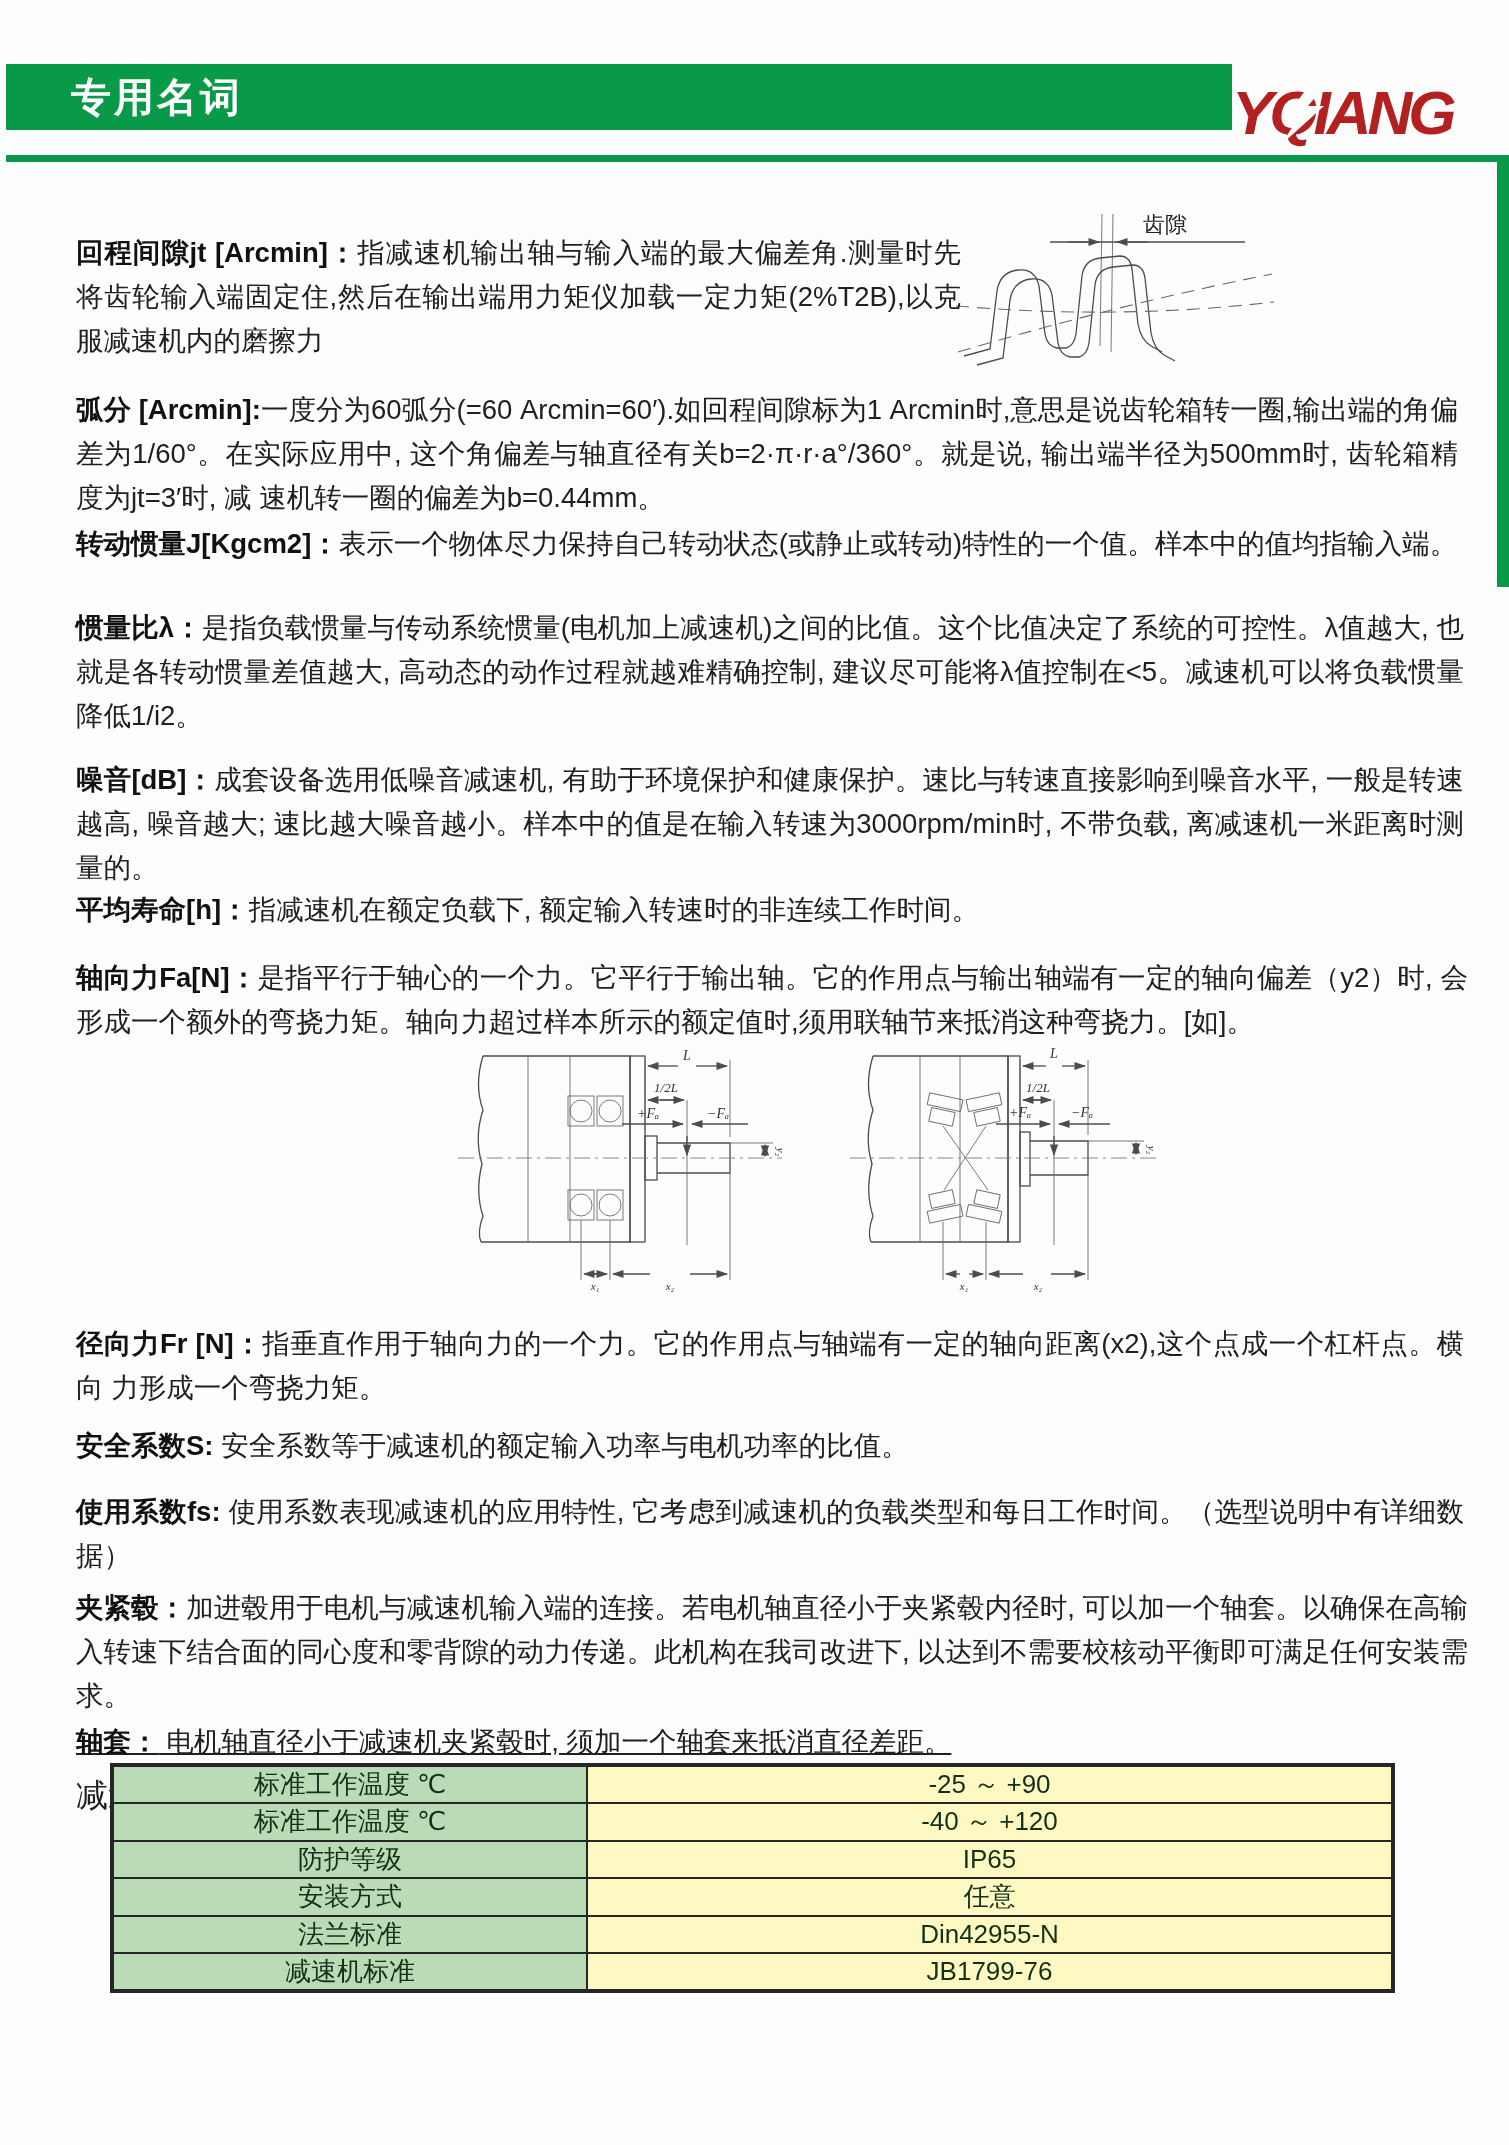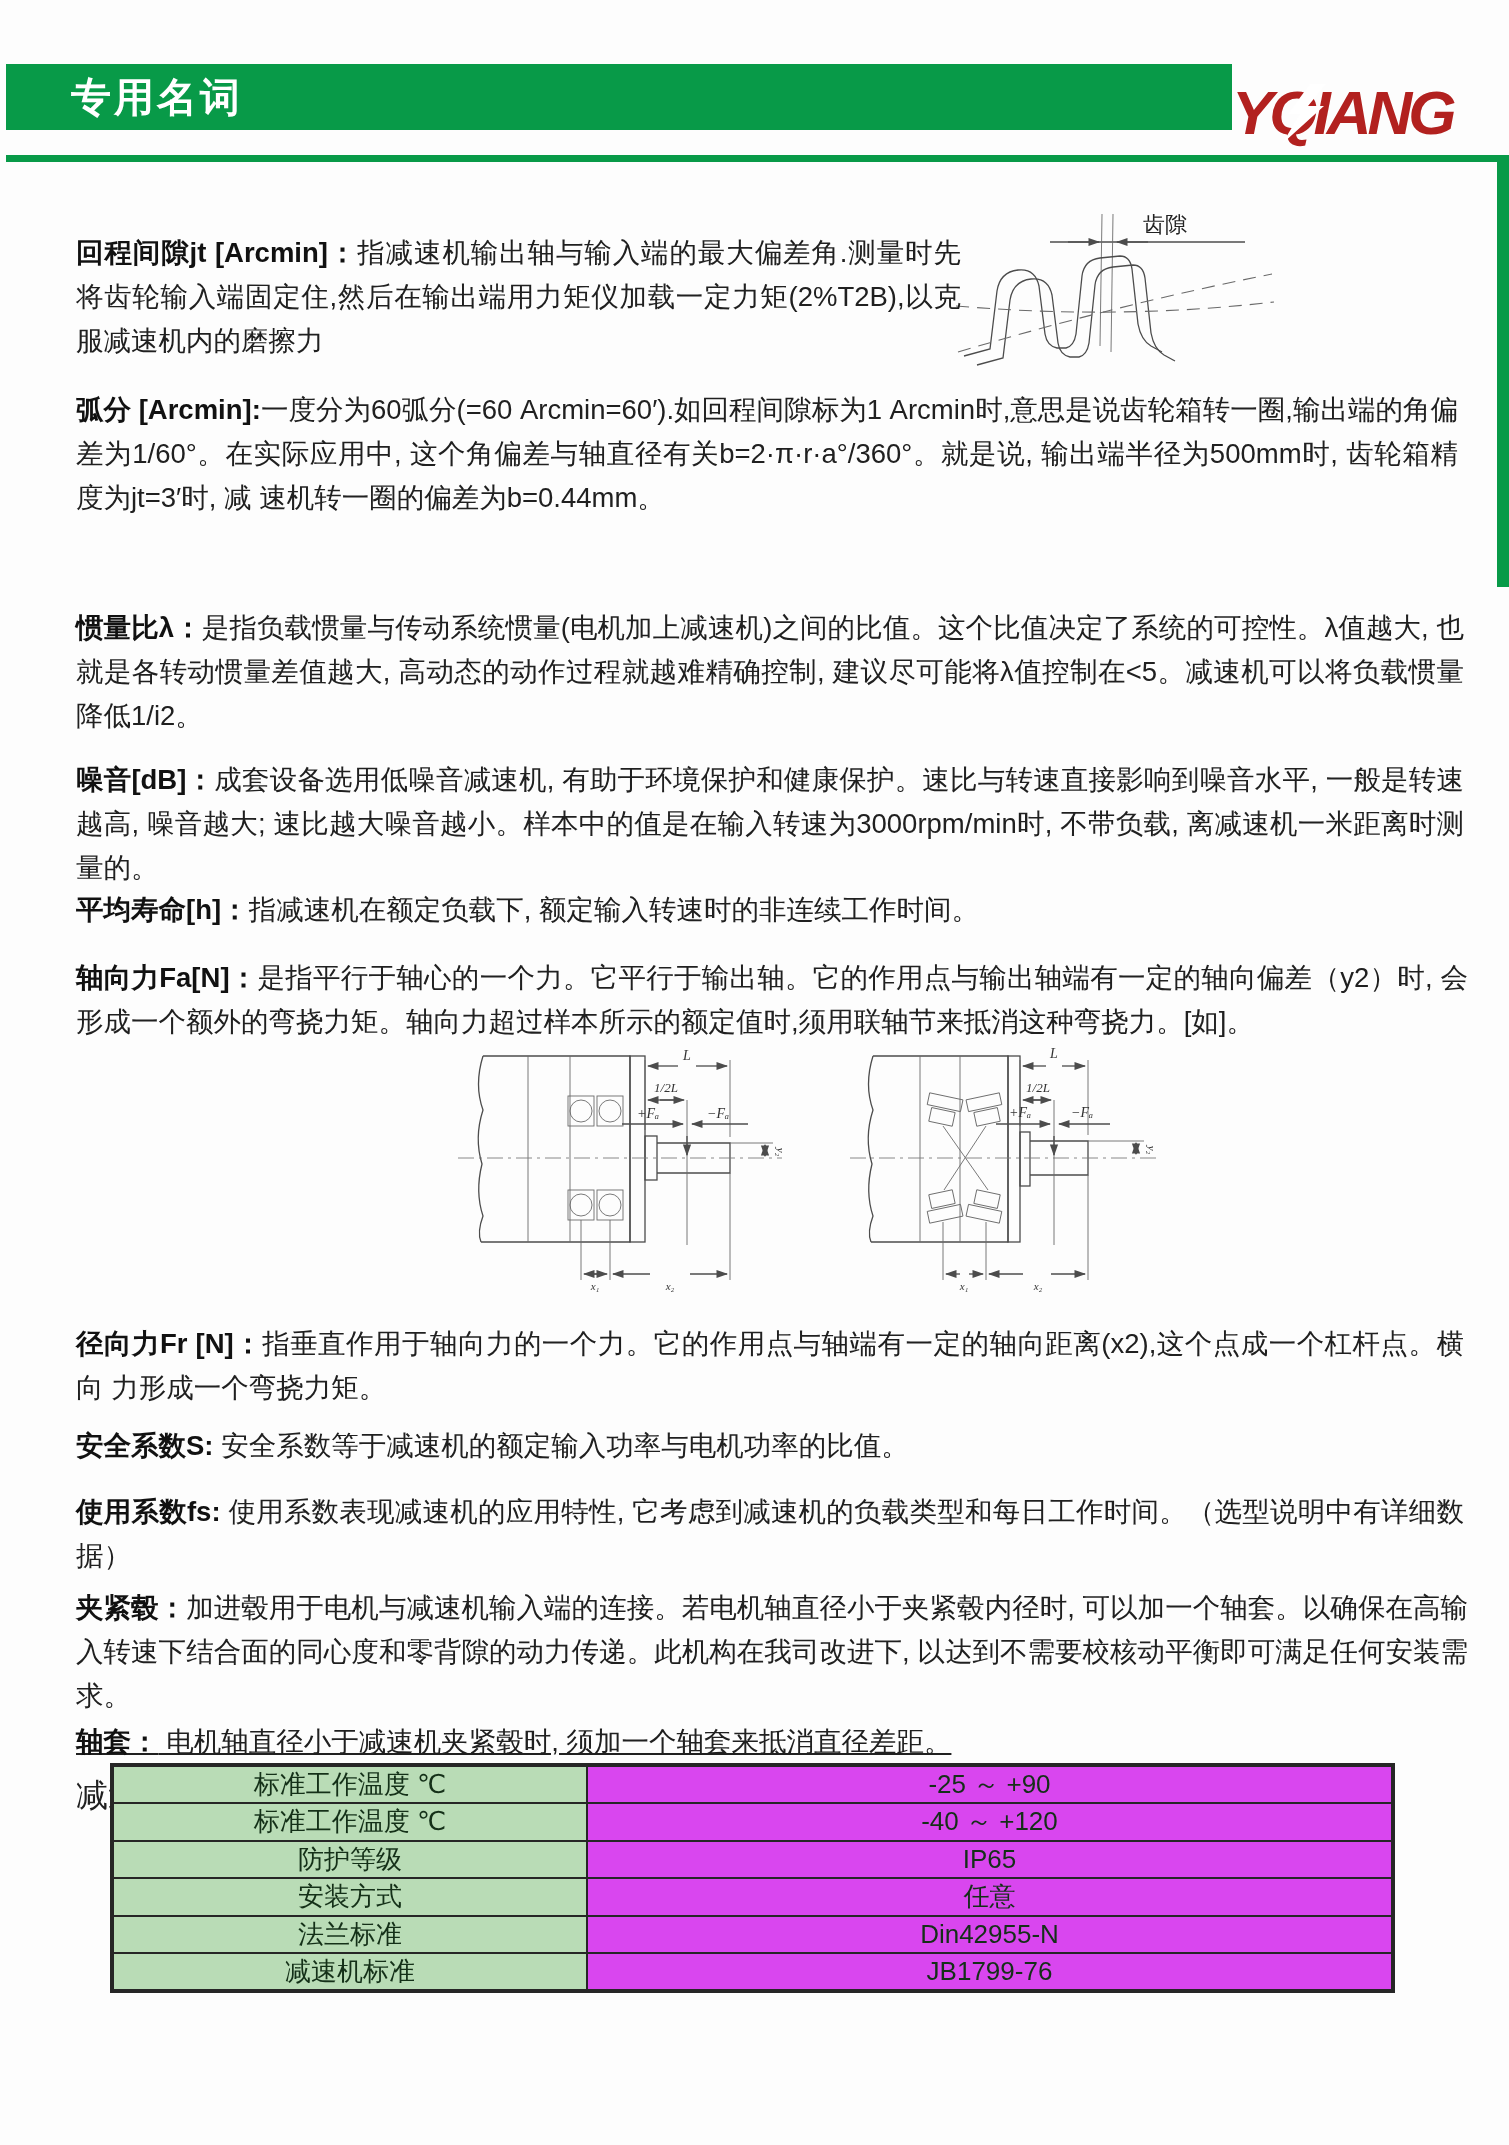--- a/index.html
+++ b/index.html
@@ -39,21 +39,21 @@
   table.std {
     position:absolute; left:110px; top:1763px; width:1285px;
     border-collapse:collapse; table-layout:fixed;
     font-size:26px; color:#143018;
   }
   table.std td {
     border:2.5px solid #262626; text-align:center; height:37.5px; padding:0 8px;
   }
   table.std { border:4px solid #262626; }
   td.lab { width:475px; background:#b9dcb6; font-weight:500; }
-  td.val { background:#d946ef;margin-left:12px; }
+  td.val { background:#fef9c3;margin-left:12px; }
 </style>
 </head>
 <body>
 
 <div class="page">
 
   <div class="header-bar">
     <div class="page-title">专用名词</div>
   </div>
 
@@ -86,20 +86,23 @@
 
     <path class="dsh" d="M8,196 Q170,148 322,118"></path>
     <path class="dsh" d="M6,150 Q170,164 324,146"></path>
   </svg>
 
   <p class="para" style="top:214px; width:885px;margin-top:17px;">
     <b class="term">回程间隙jt [Arcmin]：</b><span>指减速机输出轴与输入端的最大偏差角.测量时先将齿轮输入端固定住,然后在输出端用力矩仪加载一定力矩(2%T2B),以克服减速机内的磨擦力</span>
   </p>
   <p class="para" style="top:388px; width:1382px;">
     <b class="term">弧分 [Arcmin]:</b><span>一度分为60弧分(=60 Arcmin=60′).如回程间隙标为1 Arcmin时,意思是说齿轮箱转一圈,输出端的角偏差为1/60°。在实际应用中, 这个角偏差与轴直径有关b=2·π·r·a°/360°。就是说, 输出端半径为500mm时, 齿轮箱精度为jt=3′时, 减 速机转一圈的偏差为b=0.44mm。</span>
+  </p>
+  <p class="para" style="top:522px; width:1382px;">
+    <b class="term">转动惯量J[Kgcm2]：</b><span>表示一个物体尽力保持自己转动状态(或静止或转动)特性的一个值。样本中的值均指输入端。</span>
   </p>
   <p class="para" style="top:606px; width:1388px;">
     <b class="term">惯量比λ：</b><span>是指负载惯量与传动系统惯量(电机加上减速机)之间的比值。这个比值决定了系统的可控性。λ值越大, 也就是各转动惯量差值越大, 高动态的动作过程就越难精确控制, 建议尽可能将λ值控制在&lt;5。减速机可以将负载惯量降低1/i2。</span>
   </p>
   <p class="para" style="top:758px; width:1388px;">
     <b class="term">噪音[dB]：</b><span>成套设备选用低噪音减速机, 有助于环境保护和健康保护。速比与转速直接影响到噪音水平, 一般是转速越高, 噪音越大; 速比越大噪音越小。样本中的值是在输入转速为3000rpm/min时, 不带负载, 离减速机一米距离时测量的。</span>
   </p>
   <p class="para" style="top:888px; width:1388px;">
     <b class="term">平均寿命[h]：</b><span>指减速机在额定负载下, 额定输入转速时的非连续工作时间。</span>
   </p>

